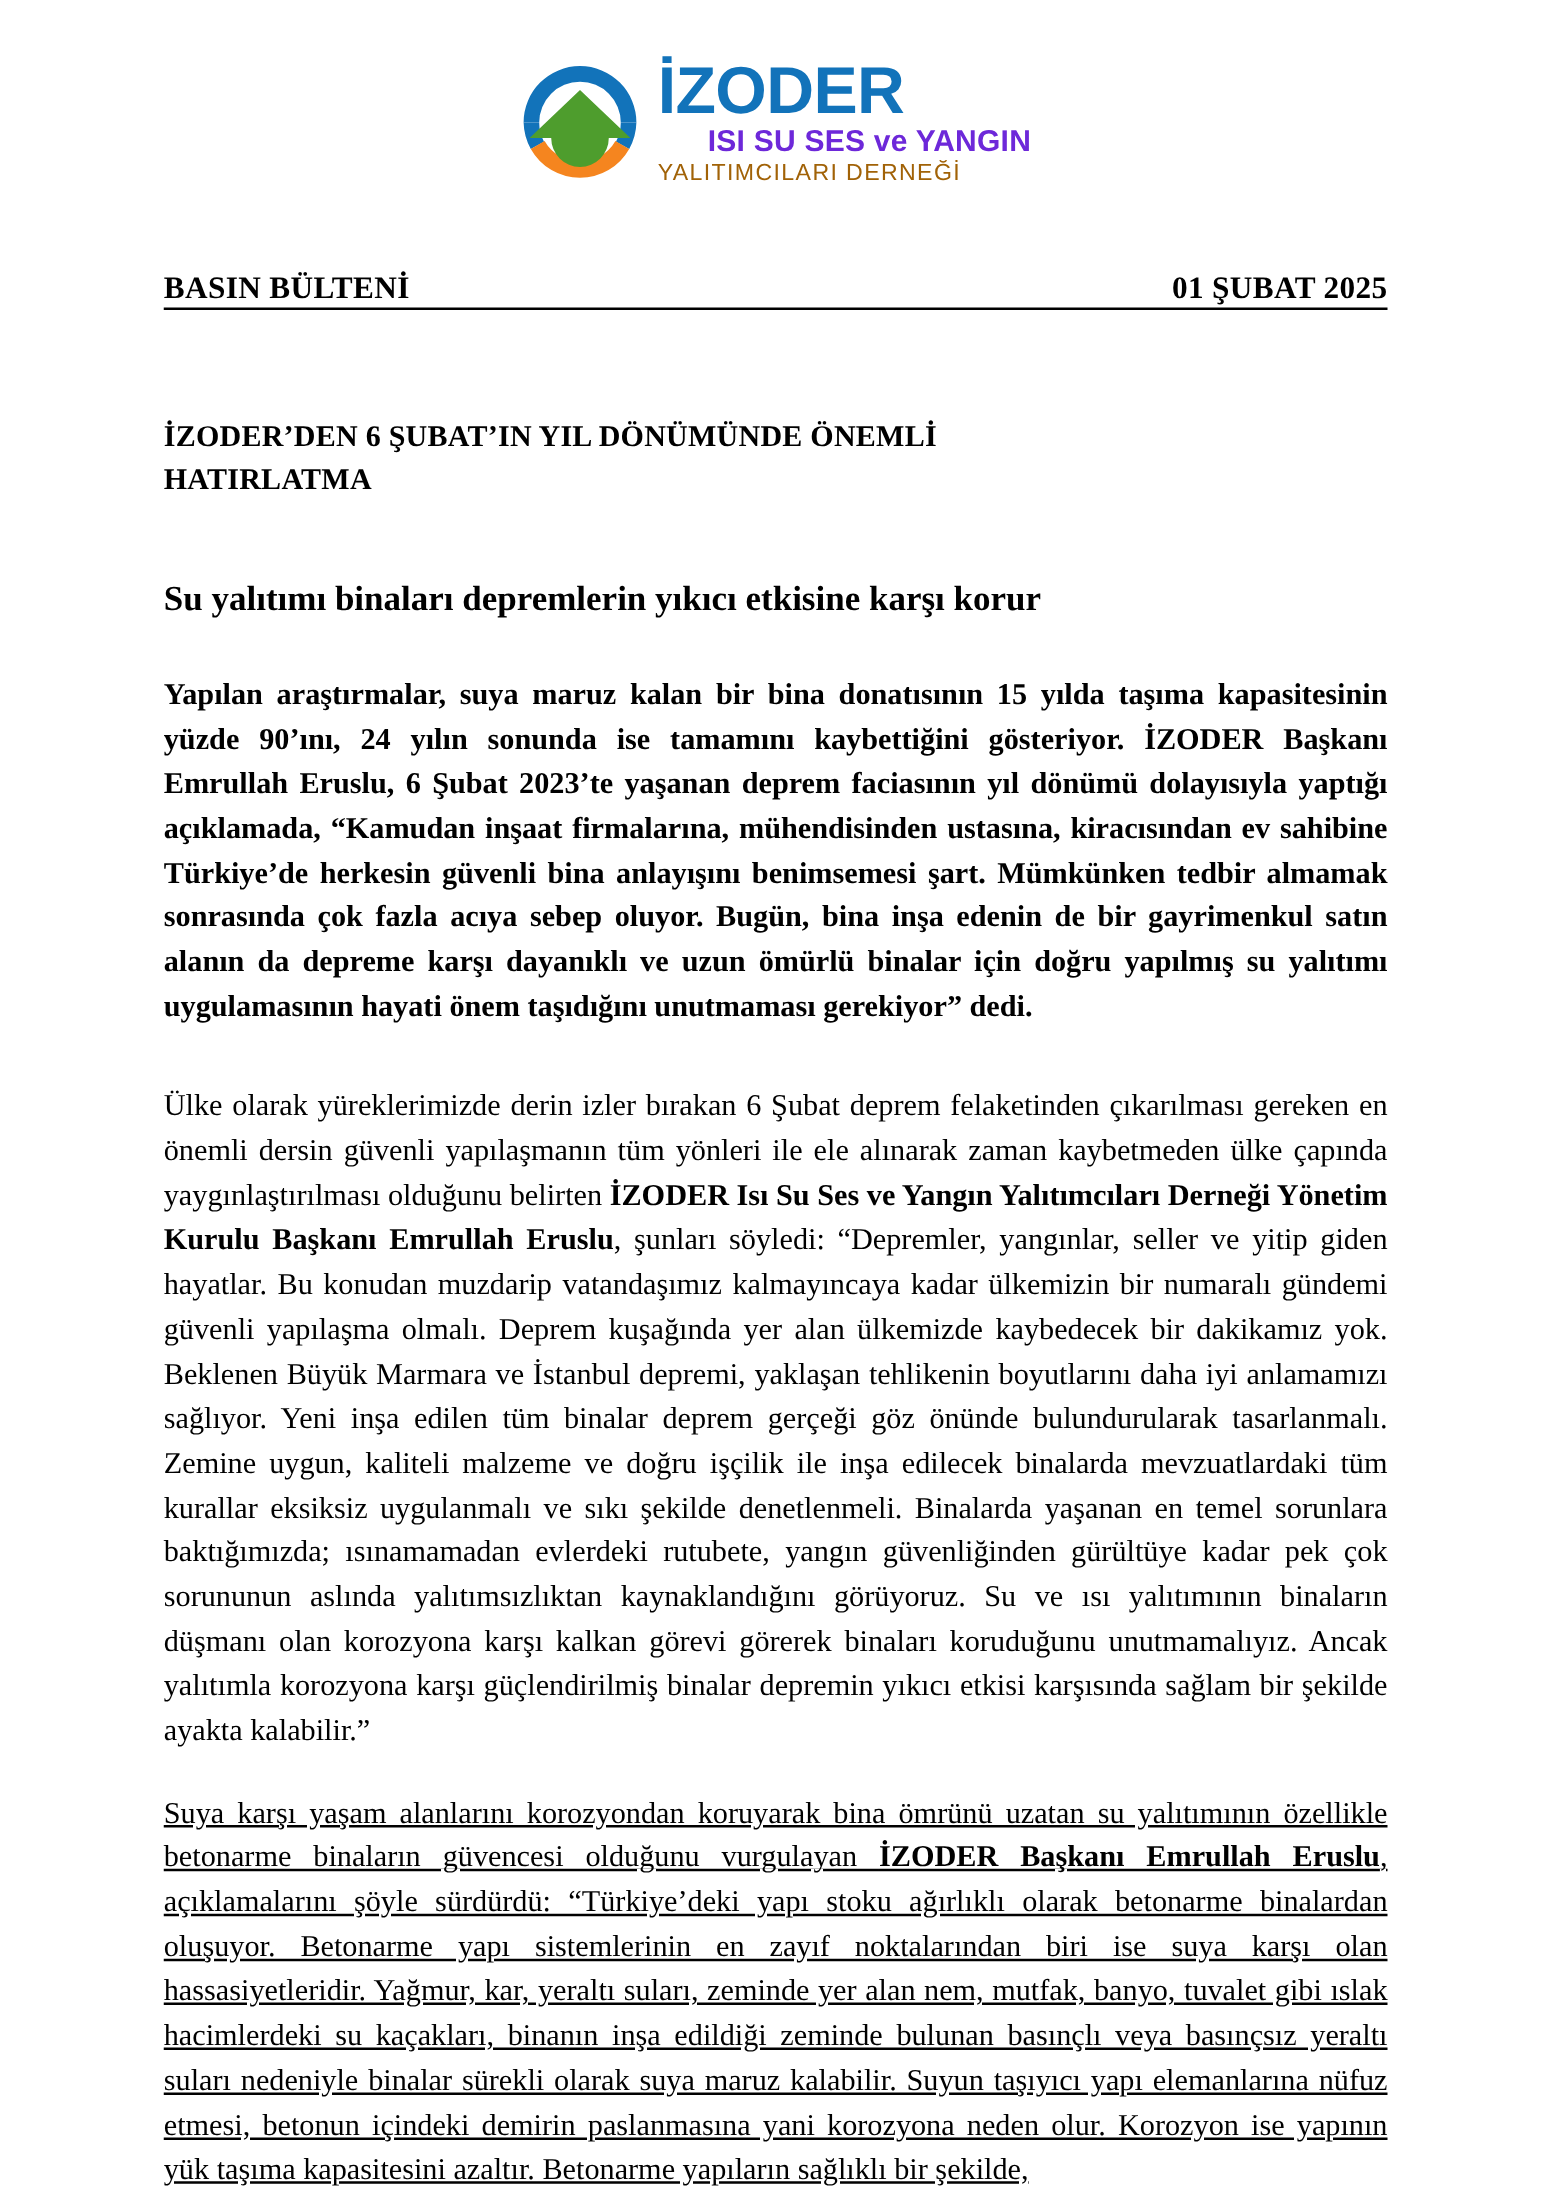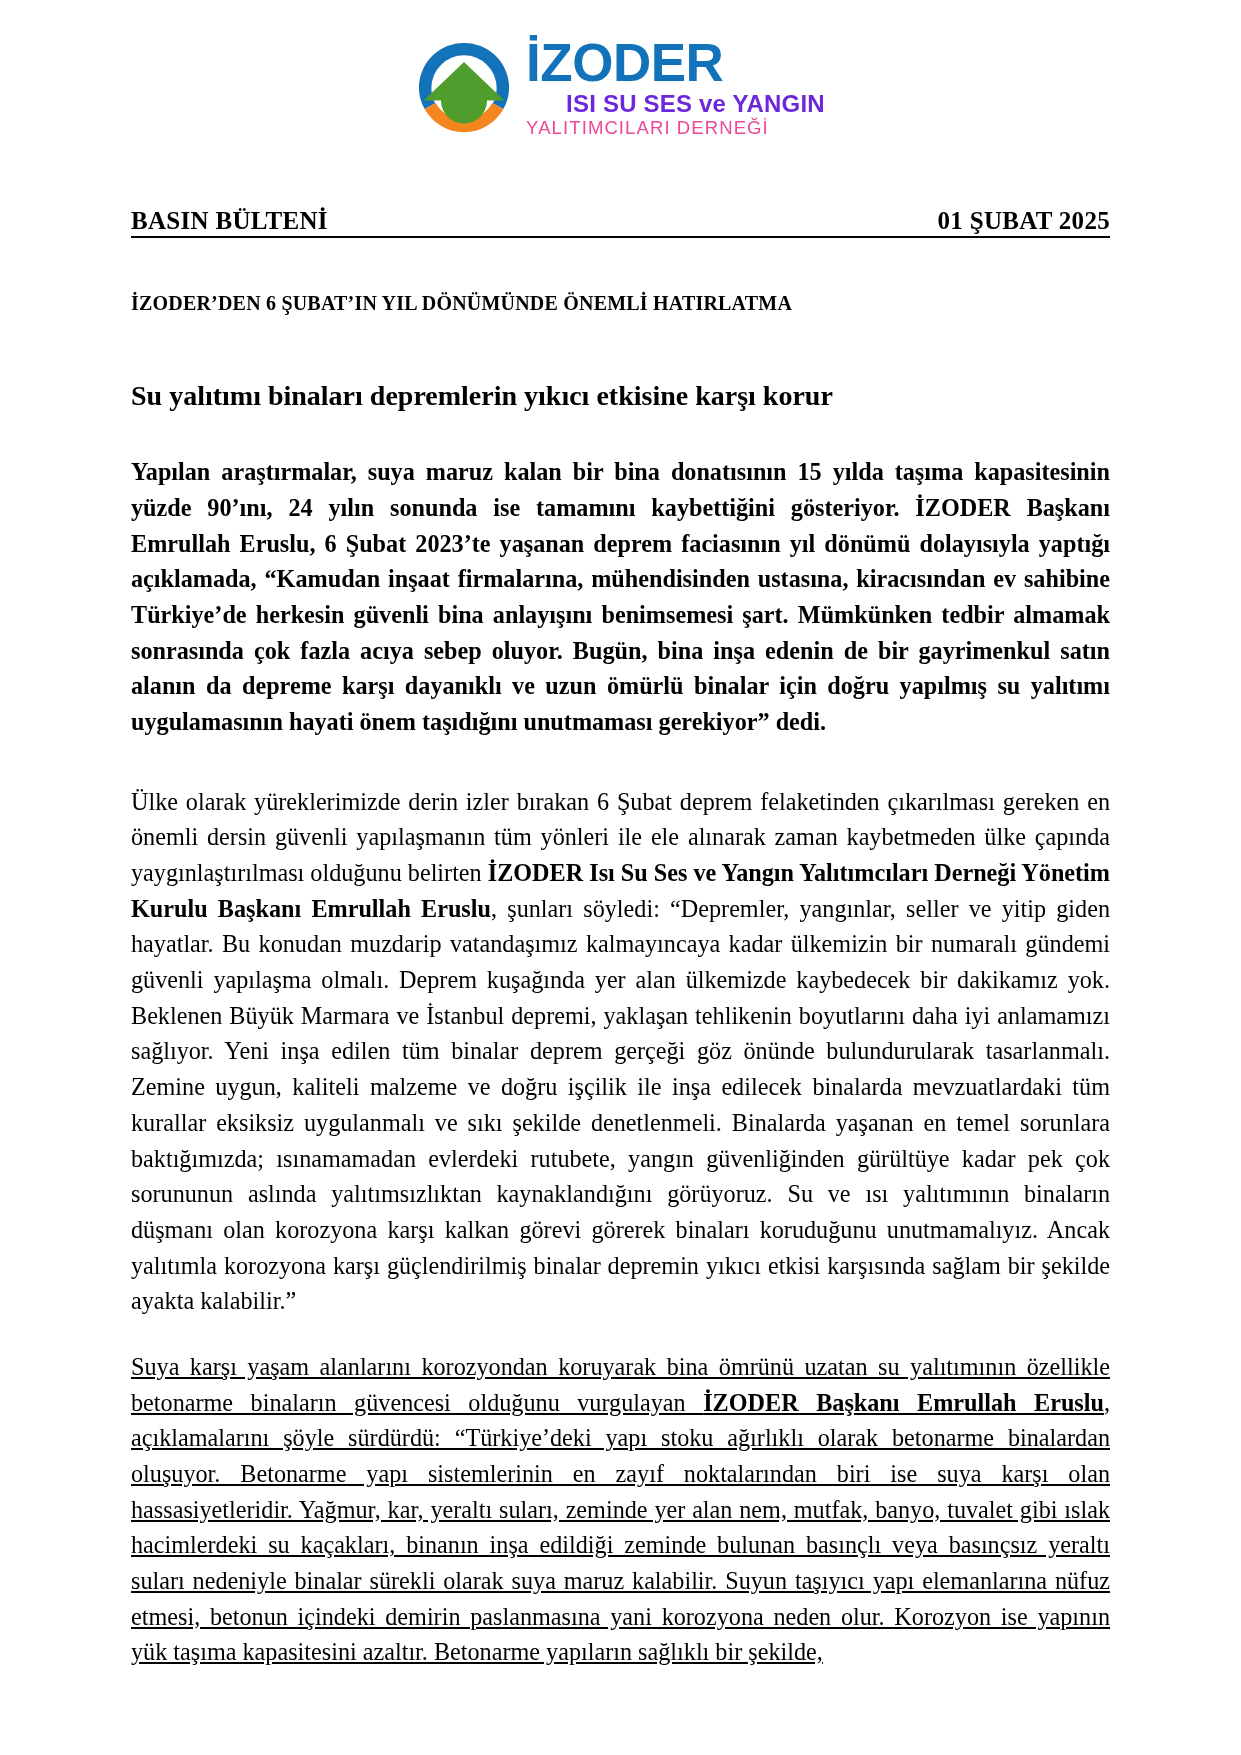--- a/index.html
+++ b/index.html
@@ -12,21 +12,21 @@
     height: 1755px;
     font-family: "Liberation Serif", "DejaVu Serif", serif;
     color: #000000;
     overflow: hidden;
   }
   .page {
     position: relative;
     width: 1241px;
     height: 1755px;
     box-sizing: border-box;
-    padding: 0 131px;
+    padding: 10px 131px;
     background: #ffffff;
   }
 
   
   .logo-block {
     padding-top: 38px;
     display: flex;
     justify-content: center;
     align-items: flex-start;
   }
@@ -61,44 +61,44 @@
     letter-spacing: 0.2px;
     color: #6d28d9;
     margin-top: 3px;
     margin-left: 40px;
   }
   .logo-sub2 {
     font-family: "Liberation Sans", "DejaVu Sans", sans-serif;
     font-weight: normal;
     font-size: 18.5px;
     letter-spacing: 1.1px;
-    color: #ec4899;
+    color: #a16207;
     margin-top: 3px;
   }
 
   
   .header-row {
     margin-top: 70px;
     display: flex;
     justify-content: space-between;
     align-items: center;
     border-bottom: 2.5px solid #000;
     font-weight: bold;
     font-size: 25px;
     letter-spacing: 0.3px;
     padding-bottom: 1px;
   }
   .header-row .left  { white-space: nowrap; }
   .header-row .right { white-space: nowrap; }
 
   
   .headline {
-    margin-top: 51px;
+    margin-top: 85px;
     font-weight: bold;
-    font-size: 20px;
+    font-size: 24px;
     line-height: 1.42;
     letter-spacing: 0.2px;
     max-width: 700px;
   }
 
   .subheadline {
     margin-top: 60px;
     font-weight: bold;
     font-size: 28px;
     line-height: 1.3;

